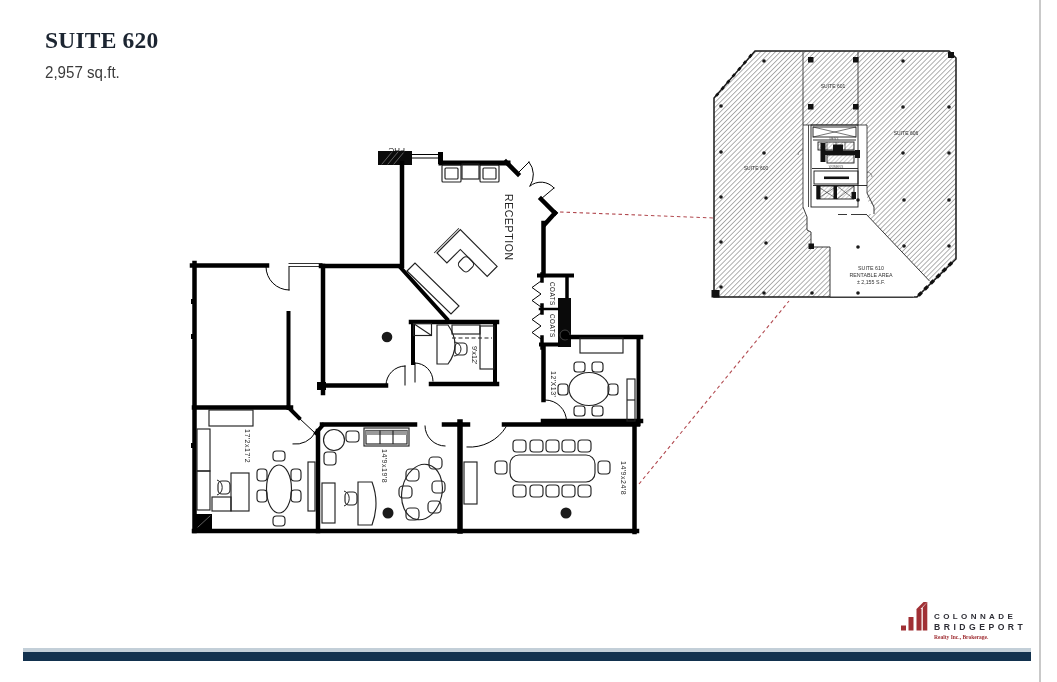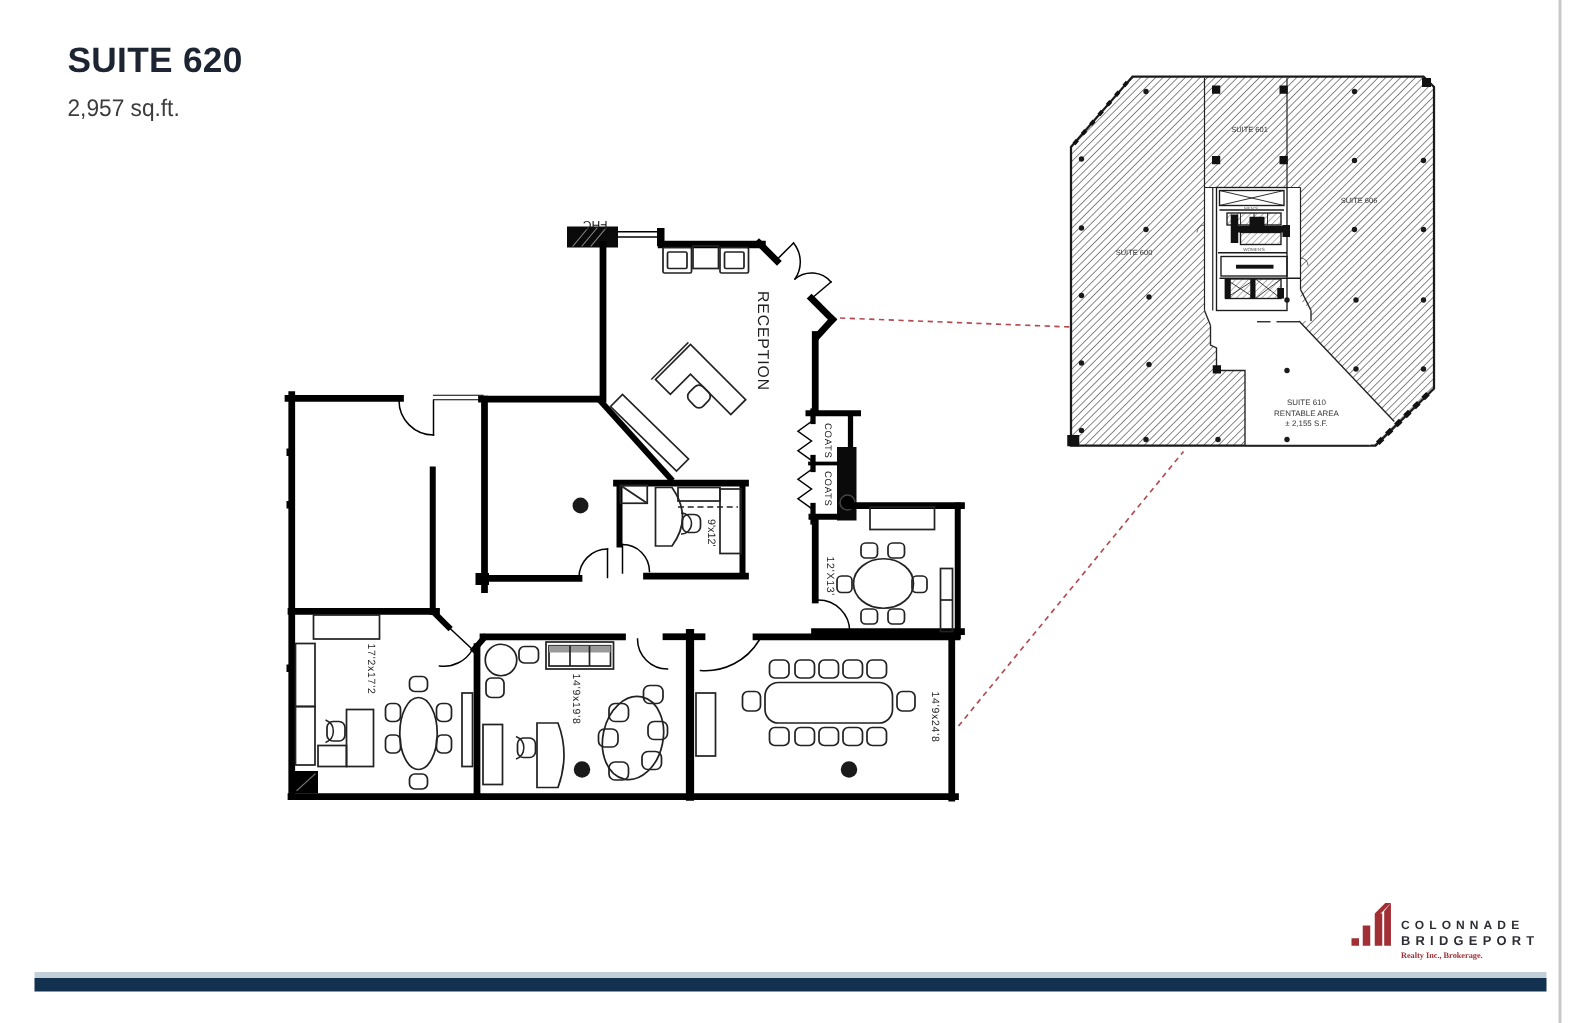--- a/index.html
+++ b/index.html
@@ -1,19 +1,19 @@
 <!DOCTYPE html>
 <html><head>
 <meta charset="utf-8">
 <style>
   html,body{margin:0;padding:0;background:#fff;}
   body{width:1057px;height:682px;position:relative;overflow:hidden;
        font-family:"Liberation Sans", sans-serif;}
   #title{position:absolute;left:45px;top:26.5px;font-size:23.5px;font-weight:bold;
-         color:#1c2531;letter-spacing:0.2px;}
+         color:#1c2531;letter-spacing:0.2px;font-family:Liberation Serif, serif;}
   #area{position:absolute;left:45px;top:63.5px;font-size:16px;color:#3c3c3c;
         transform:scaleX(0.945);transform-origin:left top;}
   #plansvg{position:absolute;left:0;top:0;}
   #footlight{position:absolute;left:23px;top:648px;width:1008px;height:4px;background:#c3cfd8;}
   #footbar{position:absolute;left:23px;top:652px;width:1008px;height:9px;background:#12314e;}
   #edgeline{position:absolute;left:1039px;top:0;width:2px;height:682px;background:#c9c9c9;}
 </style>
 </head>
 <body>
 

